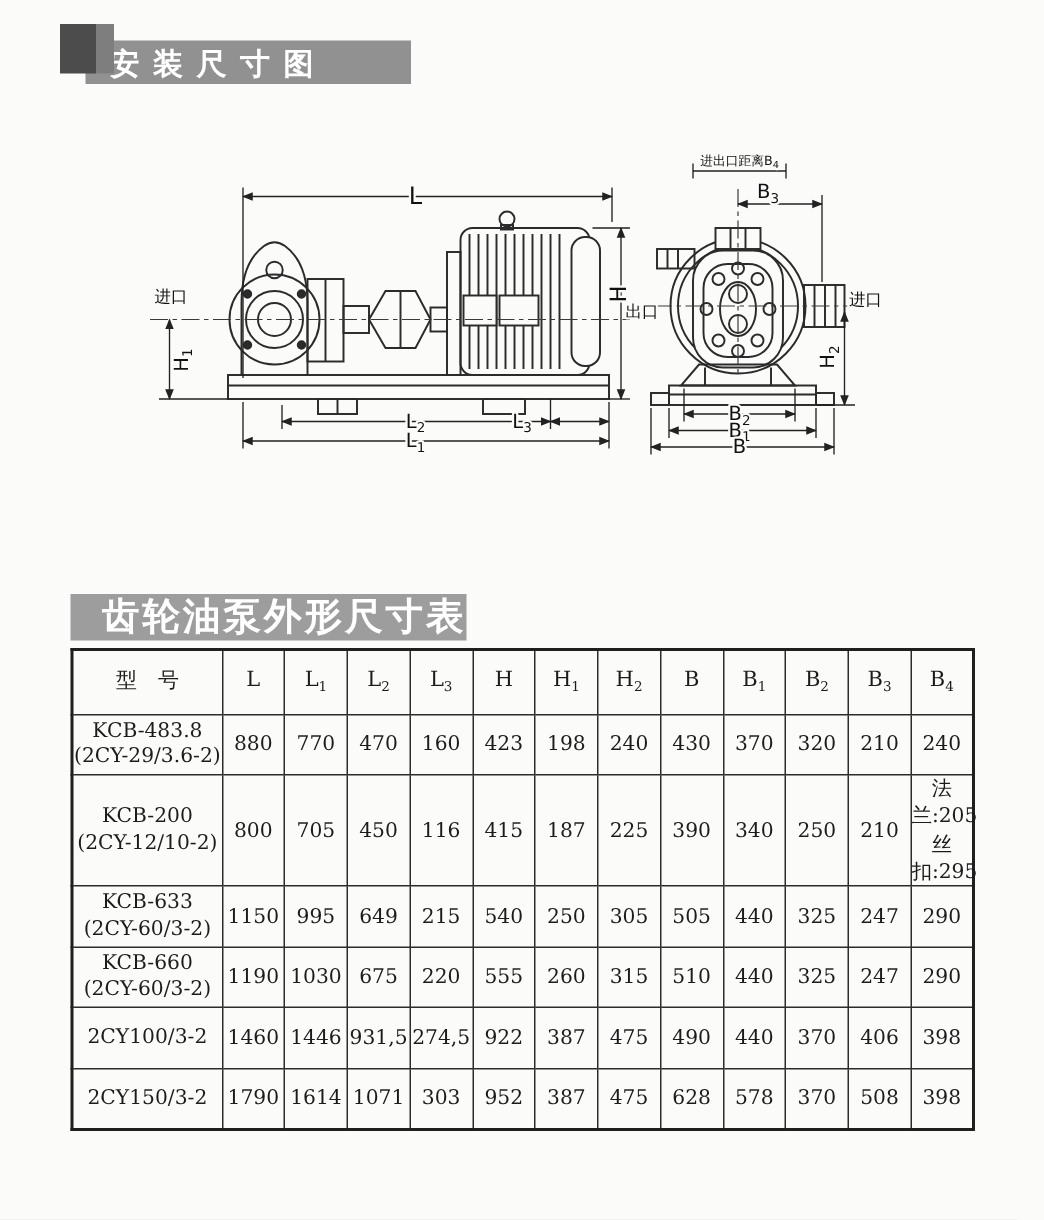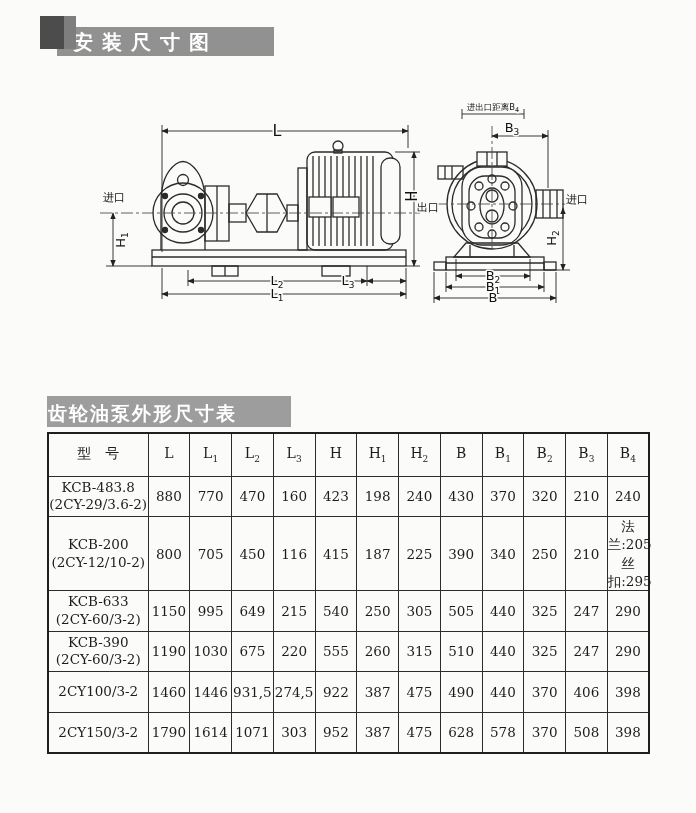--- a/index.html
+++ b/index.html
@@ -5,21 +5,21 @@
   html,body{margin:0;padding:0;background:#e8e8e8;}
   .page{position:relative;width:696px;height:813px;background:#fbfbfa;overflow:hidden;
         font-family:"Liberation Sans",sans-serif;color:#1c1c1c;}
   
   .corner-block{position:absolute;left:40px;top:16px;width:36px;height:33px;
         background:linear-gradient(90deg,#4c4c4c 66%,#7e7e7e 66%);z-index:3;}
   
   .tbar{position:absolute;background:#919191;color:#ffffff;font-weight:bold;z-index:2;
         display:flex;align-items:flex-end;font-family:"Liberation Sans",sans-serif;}
   .tbar1{left:57px;top:27px;width:201px;height:29px;font-size:20px;letter-spacing:9px;padding-left:16px;}
-  .tbar2{left:47px;top:396px;width:243px;height:31px;font-size:19px;letter-spacing:2px;padding-left:1px;background:#9d9d9d;}
+  .tbar2{left:47px;top:396px;width:243px;height:31px;font-size:25px;letter-spacing:2px;padding-left:21px;background:#9d9d9d;}
   
   svg.draw{position:absolute;left:0;top:0;z-index:1;}
   svg.draw text{font-family:"DejaVu Sans",sans-serif;fill:#111;
         paint-order:stroke;stroke:#fbfbfa;stroke-width:3px;stroke-linejoin:round;}
   .sub-t{font-size:9px;}
   
   table.dims{position:absolute;left:47px;top:432px;width:603px;border-collapse:collapse;
         table-layout:fixed;border:2px solid #1f1f1f;z-index:1;}
   table.dims th,table.dims td{border:1px solid #2c2c2c;text-align:center;vertical-align:middle;
         font-family:"DejaVu Serif",serif;font-weight:normal;padding:0;}
@@ -315,21 +315,21 @@
           <td>250</td>
           <td>305</td>
           <td>505</td>
           <td>440</td>
           <td>325</td>
           <td>247</td>
           <td>290</td>
         </tr>
         <tr>
           <td class="model">
-            <div>KCB-390</div>
+            <div>KCB-660</div>
             <div>(2CY-60/3-2)</div>
           </td>
           <td>1190</td>
           <td>1030</td>
           <td>675</td>
           <td>220</td>
           <td>555</td>
           <td>260</td>
           <td>315</td>
           <td>510</td>

